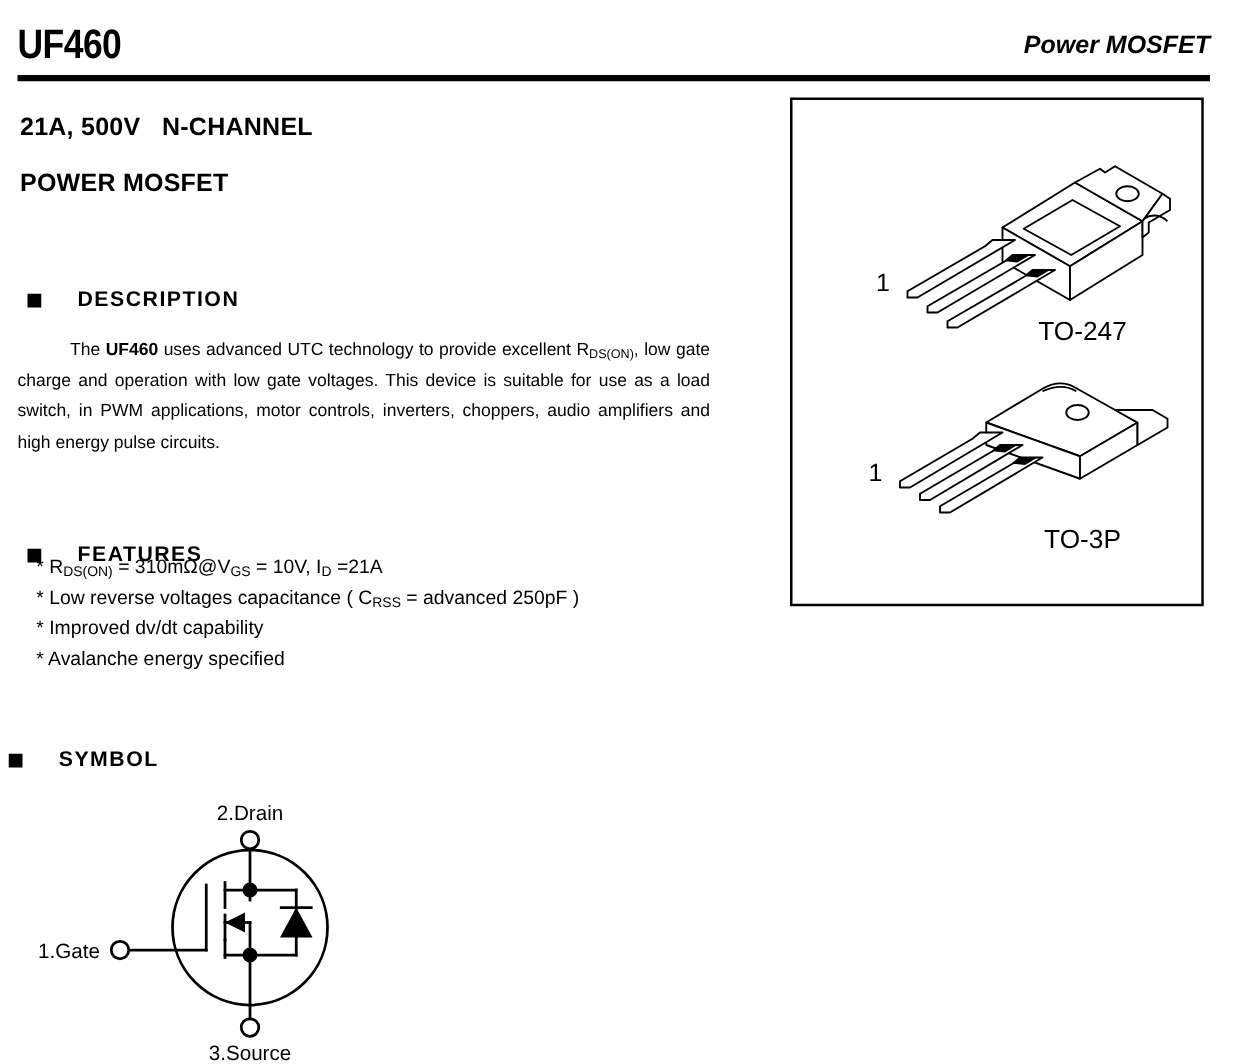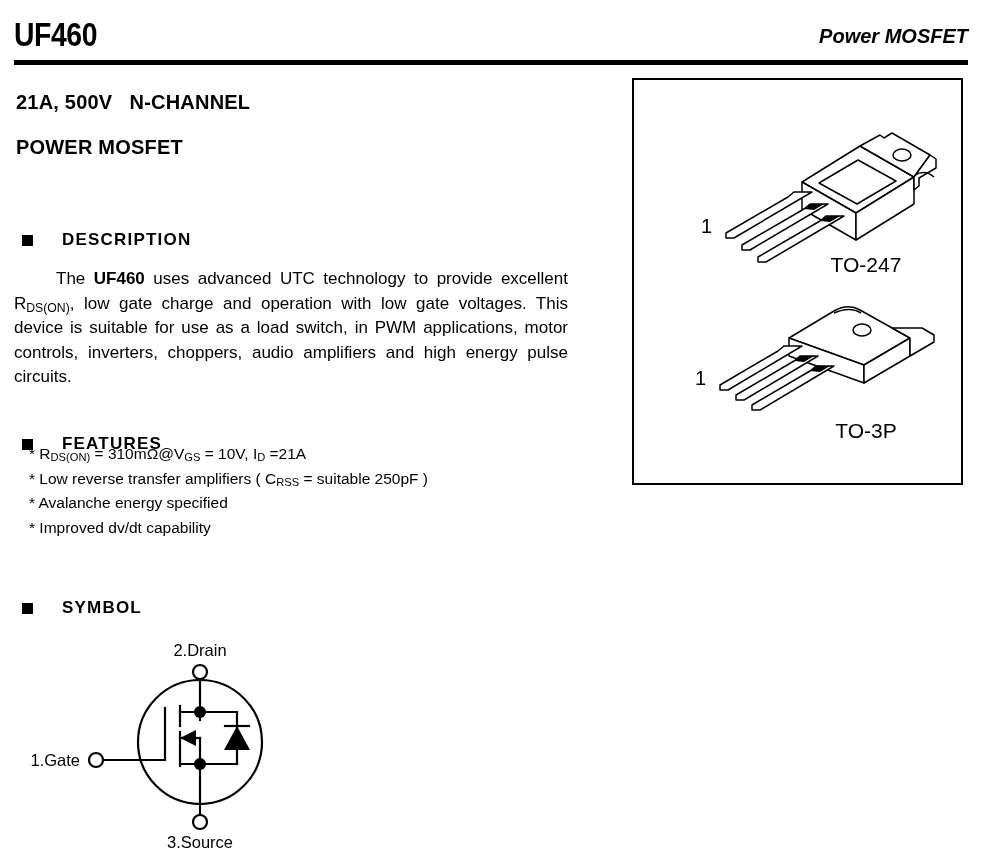--- a/index.html
+++ b/index.html
@@ -81,27 +81,27 @@
     flex: none;
   }
   .section-title {
     font-size: 17px;
     font-weight: bold;
     letter-spacing: 1.2px;
   }
 
   #desc-head { left: 22px; top: 160px; }
   #features-head { left: 22px; top: 333px; margin-top: 31px; }
-  #symbol-head { left: 22px; top: 528px; }
+  #symbol-head { left: 7px; top: 528px; }
 
   #desc-text {
     position: absolute;
     left: 14px; top: 197px;
     width: 554px;
-    font-size: 17px;
+    font-size: 14px;
     line-height: 24.5px;
     text-align: justify;
     text-indent: 42px;
   }
   #desc-text b { font-weight: bold; }
 
   #features-list {
     position: absolute;
     left: 29px; top: 372px;
     width: 560px;
@@ -175,23 +175,23 @@
     <span>The </span><b>UF460</b><span> uses advanced UTC technology to provide excellent R</span><sub>DS(ON)</sub><span>, low gate charge and operation with low gate voltages. This device is suitable for use as a load switch, in PWM applications, motor controls, inverters, choppers, audio amplifiers and high energy pulse circuits.</span>
   </div>
 
   <div class="section-head" id="features-head">
     <span class="sq-bullet"></span>
     <span class="section-title">FEATURES</span>
   </div>
 
   <div id="features-list">
     <div class="feature-item"><span>* R</span><sub>DS(ON)</sub><span> = 310mΩ@V</span><sub>GS</sub><span> = 10V, I</span><sub>D</sub><span> =21A</span></div>
-    <div class="feature-item"><span>* Low reverse transfer amplifiers ( C</span><sub>RSS</sub><span> = suitable 250pF )</span></div>
+    <div class="feature-item"><span>* Low reverse voltages capacitance ( C</span><sub>RSS</sub><span> = advanced 250pF )</span></div>
+    <div class="feature-item">* Improved dv/dt capability</div>
     <div class="feature-item">* Avalanche energy specified</div>
-    <div class="feature-item">* Improved dv/dt capability</div>
   </div>
 
   <div class="section-head" id="symbol-head">
     <span class="sq-bullet"></span>
     <span class="section-title">SYMBOL</span>
   </div>
 </div>
 
 <div id="symbol-area">
   <svg id="symbol-svg" width="420" height="291" viewBox="0 0 420 291">

